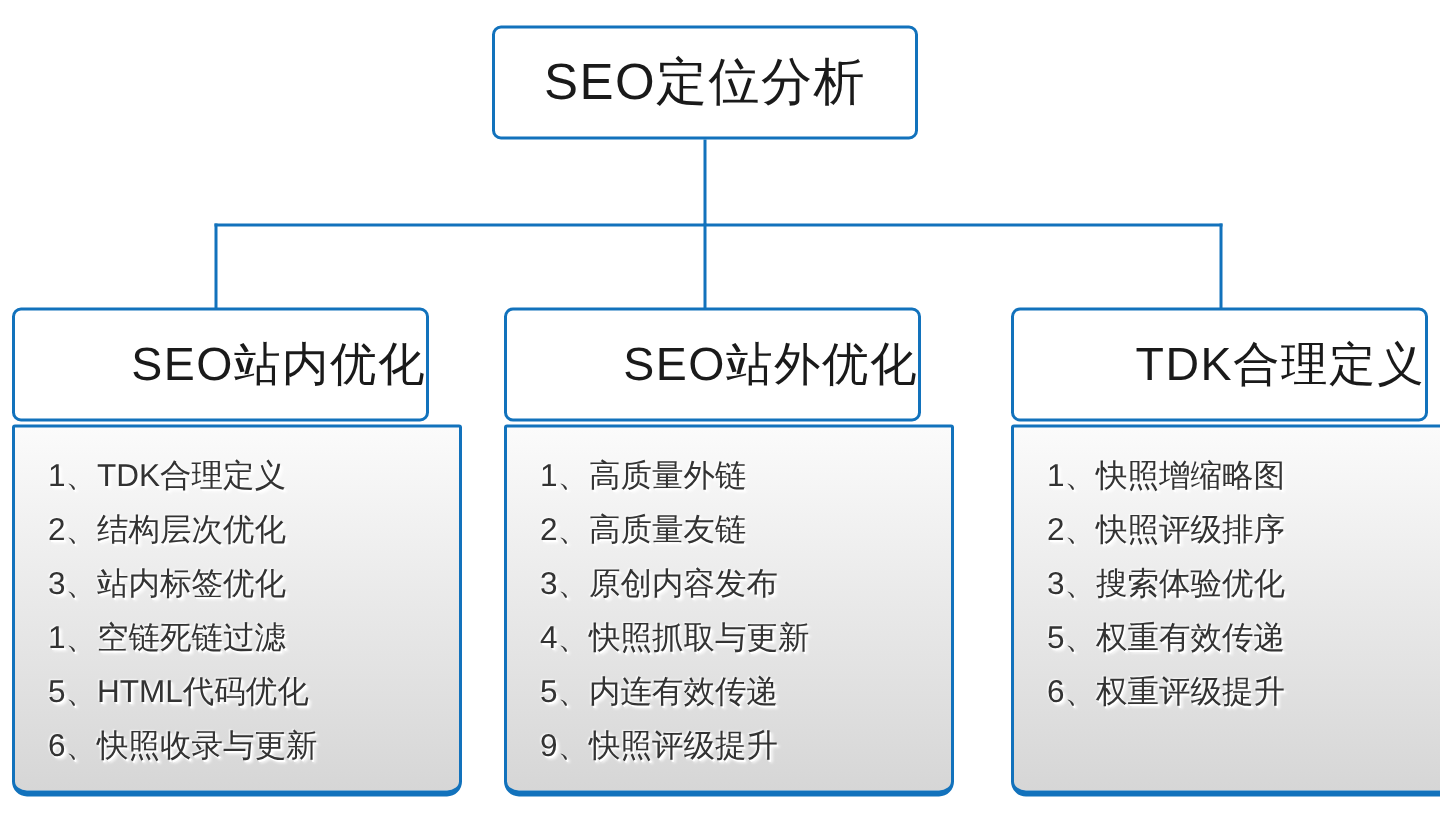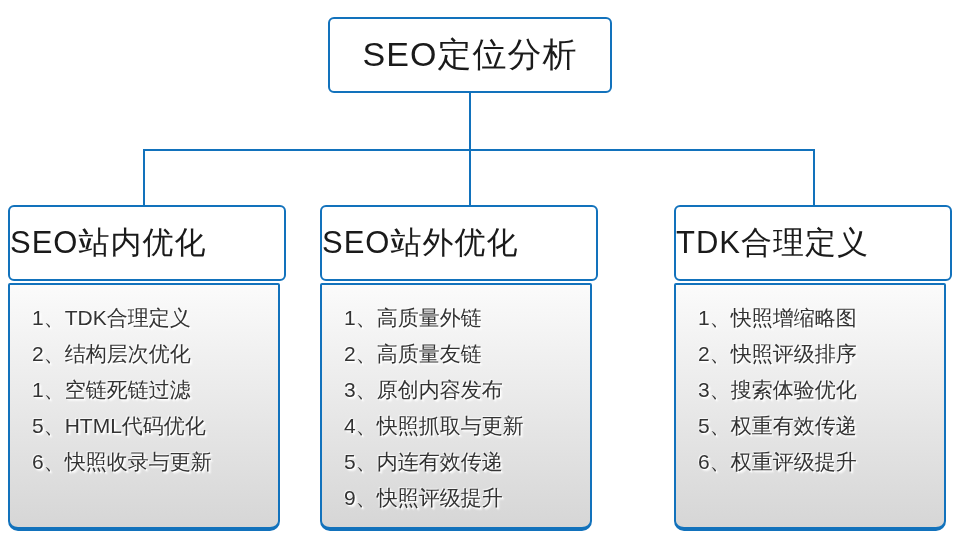--- a/index.html
+++ b/index.html
@@ -41,35 +41,35 @@
   .conn-drop-a { left: 143px; top: 149px; width: 2px;   height: 57px; }
   .conn-drop-b { left: 469px; top: 149px; width: 2px;   height: 57px; }
   .conn-drop-c { left: 813px; top: 149px; width: 2px;   height: 57px; }
   
   .branch-header {
     position: absolute;
     top: 205px; height: 76px; width: 278px;
     background: var(--box-bg);
     border: 2px solid var(--line);
     border-radius: 6px;
-    display: flex; align-items: center; justify-content: flex-start;
+    display: flex; align-items: center; justify-content: flex-end;
     font-size: 31px;
     color: var(--heading-text);
     letter-spacing: 1px;
   }
   .branch-body {
     position: absolute;
-    top: 283px; height: 248px; width: 272px;
+    top: 283px; height: 248px; width: 300px;
     background: linear-gradient(to bottom, var(--body-top) 0%, var(--body-bottom) 100%);
     border: 2px solid var(--line);
     border-bottom-width: 4px;
     border-radius: 2px 2px 10px 10px;
   }
   .pos-1 { left: 8px; }
-  .pos-2 { left: 320px; }
+  .pos-2 { left: 336px; }
   .pos-3 { left: 674px; }
   .branch-list {
     list-style: none;
     padding: 15px 0 0 22px;
   }
   .branch-list li {
     font-size: 21px;
     line-height: 36px;
     color: var(--list-text);
     white-space: nowrap;
@@ -91,20 +91,21 @@
   <div class="conn conn-drop-b"></div>
   <div class="conn conn-drop-c"></div>
 
   <div class="branch-header pos-1">
     <span>SEO站内优化</span>
   </div>
   <div class="branch-body pos-1">
     <ul class="branch-list">
       <li>1、TDK合理定义</li>
       <li>2、结构层次优化</li>
+      <li>3、站内标签优化</li>
       <li>1、空链死链过滤</li>
       <li>5、HTML代码优化</li>
       <li>6、快照收录与更新</li>
     </ul>
   </div>
 
   <div class="branch-header pos-2">
     <span>SEO站外优化</span>
   </div>
   <div class="branch-body pos-2">

